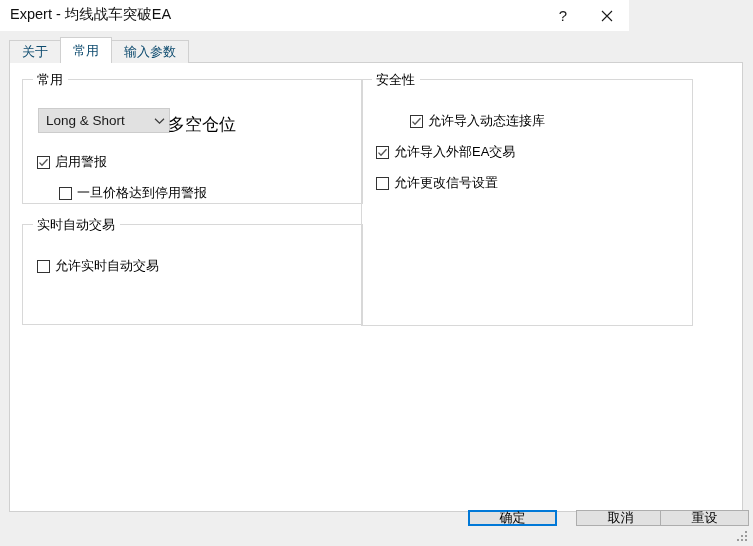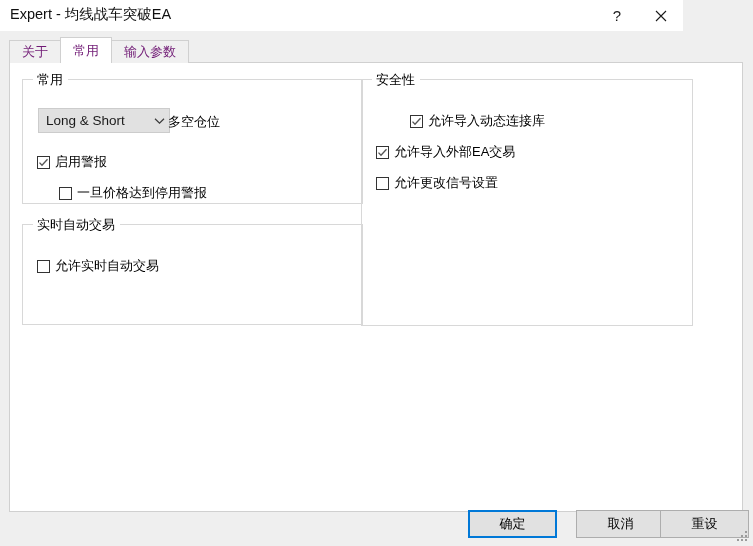--- a/index.html
+++ b/index.html
@@ -14,21 +14,21 @@
     font-size: 13px;
     color: #000000;
     overflow: hidden;
     position: relative;
   }
 
   
   .titlebar {
     position: absolute;
     left: 0; top: 0;
-    width: 683px; height: 31px;
+    width: 629px; height: 31px;
     background: #ffffff;
     display: flex;
     align-items: center;
   }
   .title-text {
     position: absolute;
     left: 10px; top: 5px;
     font-size: 14.5px;
     color: #101010;
     white-space: nowrap;
@@ -62,21 +62,21 @@
     align-items: flex-end;
     z-index: 3;
   }
   .tab {
     height: 23px;
     padding: 0 12px;
     display: flex;
     align-items: center;
     justify-content: center;
     font-size: 13px;
-    color: #701a75;
+    color: #0c4a6e;
     background: #f0f0f0;
     border: 1px solid #d0d0d0;
     border-bottom: none;
     margin-right: -1px;
     box-sizing: border-box;
     white-space: nowrap;
     cursor: default;
   }
   .tab.selected {
     background: #ffffff;
@@ -138,21 +138,21 @@
   }
   .combo-arrow {
     width: 20px;
     display: flex;
     align-items: center;
     justify-content: center;
   }
   .combo-label {
     position: absolute;
     left: 145px; top: 33px;
-    font-size: 13px;
+    font-size: 17px;
     color: #000;
     white-space: nowrap;
   }
 
   
   .checkrow {
     position: absolute;
     display: flex;
     align-items: center;
     cursor: default;
@@ -173,21 +173,21 @@
   
   .footer {
     position: absolute;
     left: 0; top: 512px;
     width: 753px; height: 34px;
     background: #efefef;
   }
   .btn {
     position: absolute;
     top: 510px;
-    width: 89px; height: 28px;
+    width: 89px; height: 16px;
     background: #e1e1e1;
     border: 1px solid #adadad;
     box-sizing: border-box;
     display: flex;
     align-items: center;
     justify-content: center;
     font-size: 13px;
     color: #000;
     cursor: default;
   }

